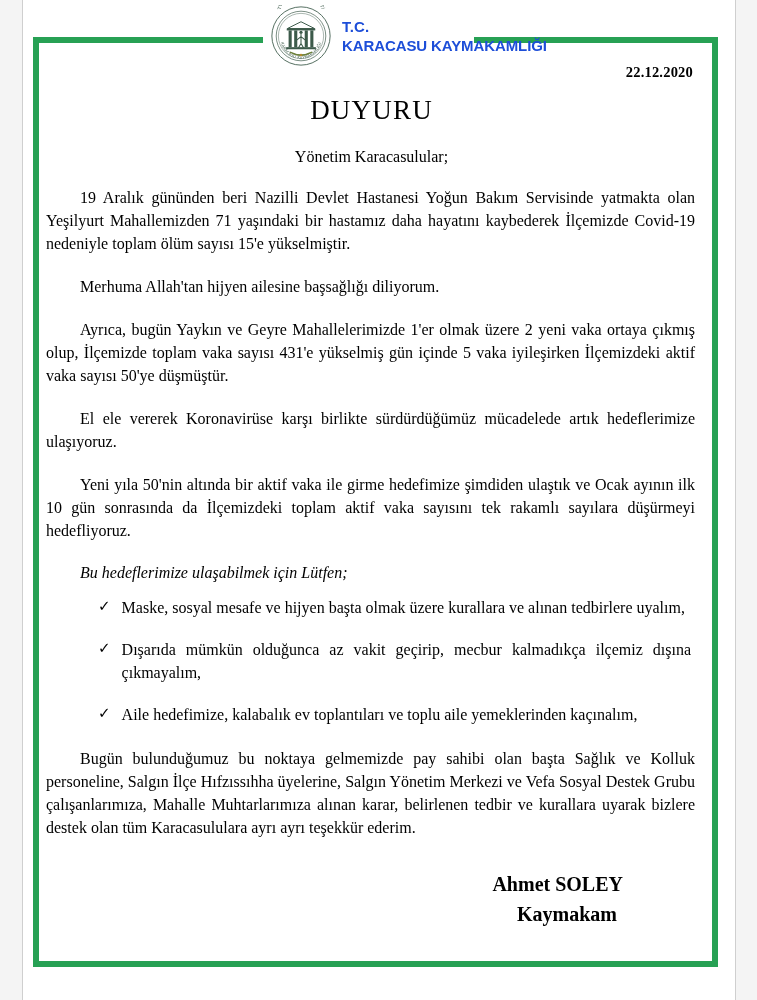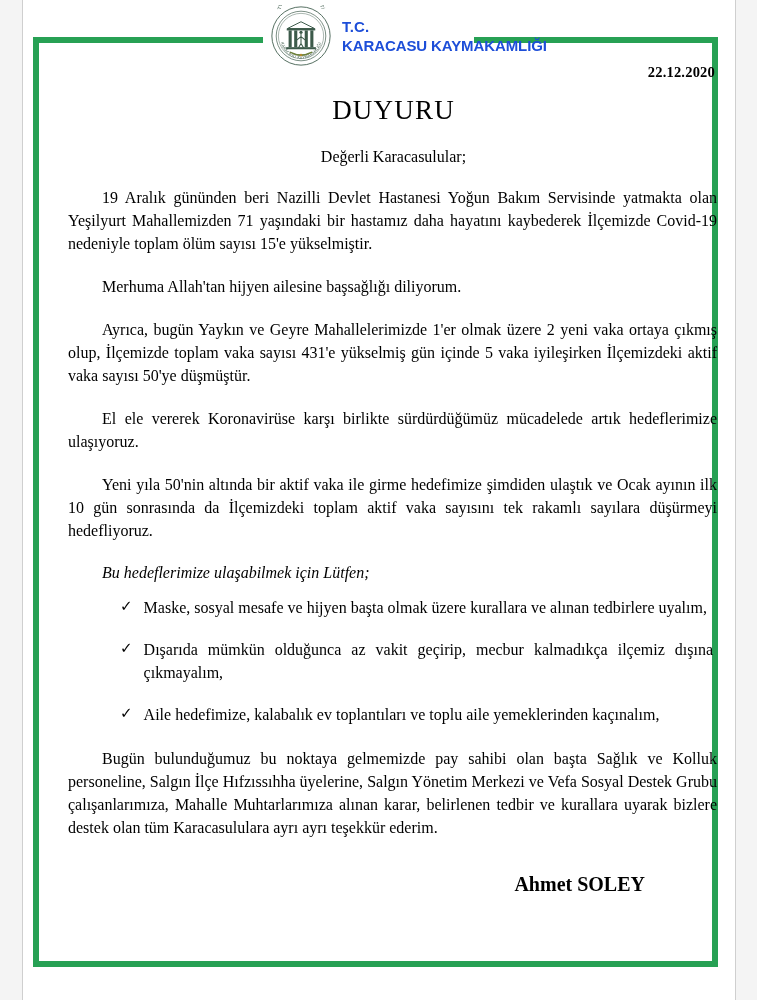--- a/index.html
+++ b/index.html
@@ -71,21 +71,21 @@
     color: #1d4ed8;
     font-weight: bold;
     line-height: 1.3;
   }
   #letterhead-line1 { font-size: 15px; letter-spacing: .2px; }
   #letterhead-line2 { font-size: 15px; letter-spacing: -.1px; white-space: nowrap; }
 
   
   #doc {
     position: absolute;
-    left: 64px; top: 52px;
+    left: 42px; top: 52px;
     width: 659px;
   }
   #date-line {
     text-align: right;
     font-size: 14.5px;
     font-weight: bold;
     padding-right: 8px;
     padding-top: 12px;
     letter-spacing: .2px;
   }
@@ -202,21 +202,21 @@
       <div id="letterhead-line2">KARACASU KAYMAKAMLIĞI</div>
     </div>
   </div>
 
   <div id="doc">
 
     <div id="date-line">22.12.2020</div>
 
     <div id="title">DUYURU</div>
 
-    <div id="salutation">Değerli Karacasulular;</div>
+    <div id="salutation">Yönetim Karacasulular;</div>
 
     <p class="para">19 Aralık gününden beri Nazilli Devlet Hastanesi Yoğun Bakım Servisinde yatmakta olan Yeşilyurt Mahallemizden 71 yaşındaki bir hastamız daha hayatını kaybederek İlçemizde Covid-19 nedeniyle toplam ölüm sayısı 15'e yükselmiştir.</p>
 
     <p class="para">Merhuma Allah'tan hijyen ailesine başsağlığı diliyorum.</p>
 
     <p class="para">Ayrıca, bugün Yaykın ve Geyre Mahallelerimizde 1'er olmak üzere 2 yeni vaka ortaya çıkmış olup, İlçemizde toplam vaka sayısı 431'e yükselmiş gün içinde 5 vaka iyileşirken İlçemizdeki aktif vaka sayısı 50'ye düşmüştür.</p>
 
     <p class="para">El ele vererek Koronavirüse karşı birlikte sürdürdüğümüz mücadelede artık hedeflerimize ulaşıyoruz.</p>
 
     <p class="para">Yeni yıla 50'nin altında bir aktif vaka ile girme hedefimize şimdiden ulaştık ve Ocak ayının ilk 10 gün sonrasında da İlçemizdeki toplam aktif vaka sayısını tek rakamlı sayılara düşürmeyi hedefliyoruz.</p>
@@ -240,16 +240,17 @@
         <span class="bullet-text">Aile hedefimize, kalabalık ev toplantıları ve toplu aile yemeklerinden kaçınalım,</span>
       </div>
 
     </div>
 
     <p class="para">Bugün bulunduğumuz bu noktaya gelmemizde pay sahibi olan başta Sağlık ve Kolluk personeline, Salgın İlçe Hıfzıssıhha üyelerine, Salgın Yönetim Merkezi ve Vefa Sosyal Destek Grubu çalışanlarımıza, Mahalle Muhtarlarımıza alınan karar, belirlenen tedbir ve kurallara uyarak bizlere destek olan tüm Karacasululara ayrı ayrı teşekkür ederim.</p>
 
 
     <div id="signature">
       <div>Ahmet SOLEY</div>
+      <div id="sig-title">Kaymakam</div>
     </div>
 
   </div>
 </div>
 
 </body></html>

